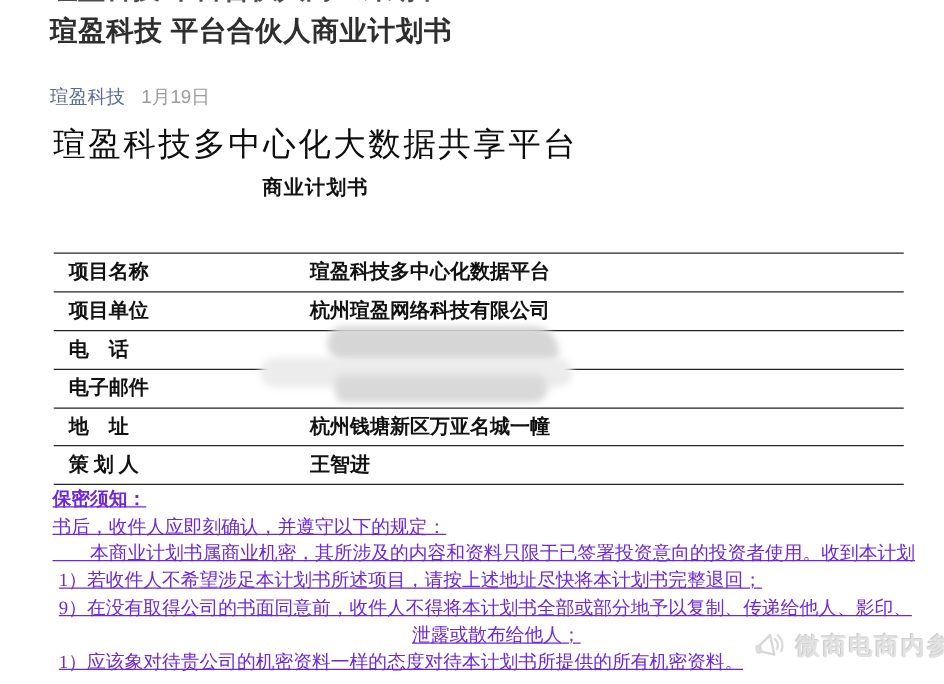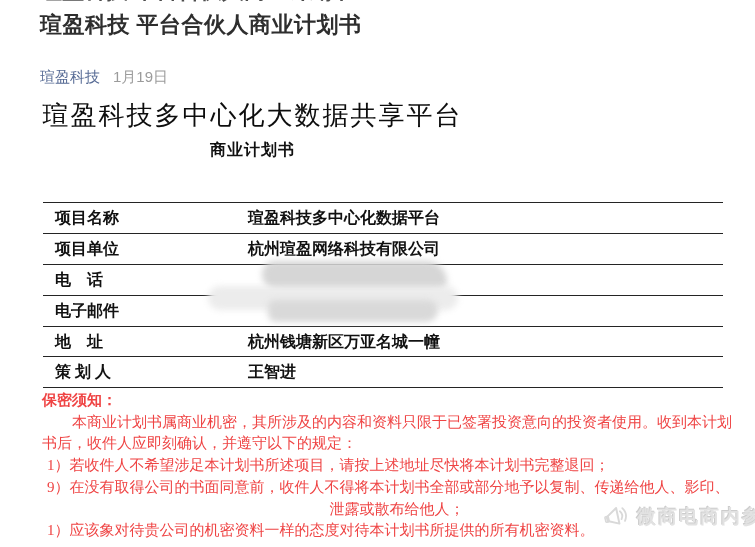--- a/index.html
+++ b/index.html
@@ -109,21 +109,22 @@
   .blob2 { left: 208px; top: 286px; width: 250px; height: 24px; background: #ececec; border-radius: 14px; }
   .blob3 { left: 268px; top: 300px; width: 170px; height: 22px; background: #d9d9d9; border-radius: 10px 16px 18px 12px; }
 
   
   .notice {
     position: absolute;
     left: 42px; top: 390px;
     width: 700px;
     font-size: 15px;
     line-height: 21.7px;
-    color: #ef4444;
+    color: #6d28d9;
+    text-decoration: underline;
   }
   .notice .n-heading { font-weight: bold; white-space: nowrap; }
   .notice .n-line { white-space: nowrap; }
   .notice .n-num  { padding-left: 5px; }
   .notice .n-wrap { padding-left: 10px; text-align: center; }
 
   
   .watermark {
     position: absolute;
     left: 604px; top: 503px;
@@ -187,22 +188,22 @@
     <div class="line1">瑄盈科技多中心化大数据共享平台</div>
     <div class="line2">商业计划书</div>
   </div>
 
   <div class="blur-blob blob1"></div>
   <div class="blur-blob blob2"></div>
   <div class="blur-blob blob3"></div>
 
   <div class="doc notice">
     <div class="n-heading">保密须知：</div>
+    <div class="n-line">书后，收件人应即刻确认，并遵守以下的规定：</div>
     <div class="n-line">　　本商业计划书属商业机密，其所涉及的内容和资料只限于已签署投资意向的投资者使用。收到本计划</div>
-    <div class="n-line">书后，收件人应即刻确认，并遵守以下的规定：</div>
     <div class="n-line n-num">1）若收件人不希望涉足本计划书所述项目，请按上述地址尽快将本计划书完整退回；</div>
     <div class="n-line n-num">9）在没有取得公司的书面同意前，收件人不得将本计划书全部或部分地予以复制、传递给他人、影印、</div>
     <div class="n-line n-wrap">泄露或散布给他人；</div>
     <div class="n-line n-num">1）应该象对待贵公司的机密资料一样的态度对待本计划书所提供的所有机密资料。</div>
   </div>
 
   <div class="watermark">
     <svg class="wm-icon" viewBox="0 0 26 28" aria-hidden="true">
       <path d="M3 12 L14 5 L14 21 L3 16 Z" fill="none" stroke="#d9d9d9" stroke-width="2" stroke-linejoin="round"></path>
       <rect x="1" y="11.5" width="3.5" height="5.5" rx="1" fill="none" stroke="#d9d9d9" stroke-width="1.6"></rect>

